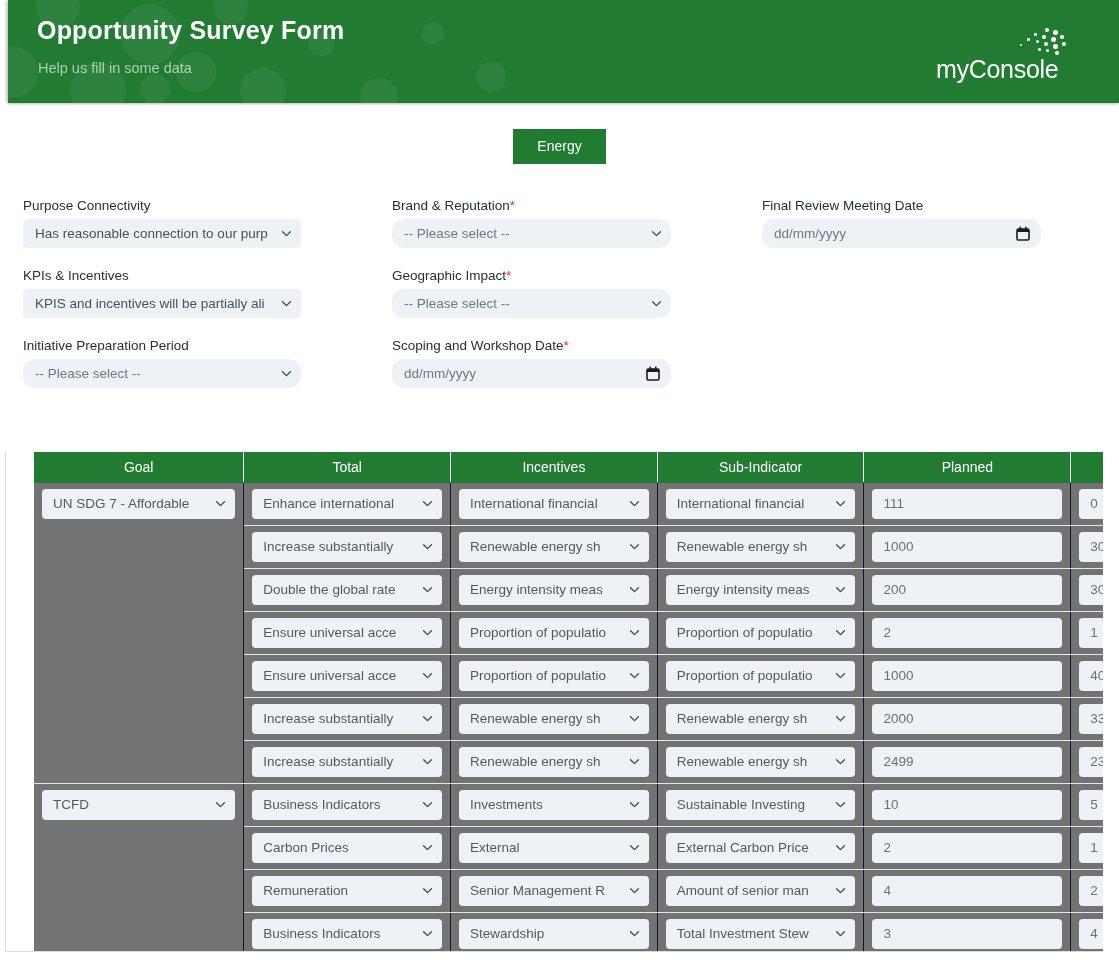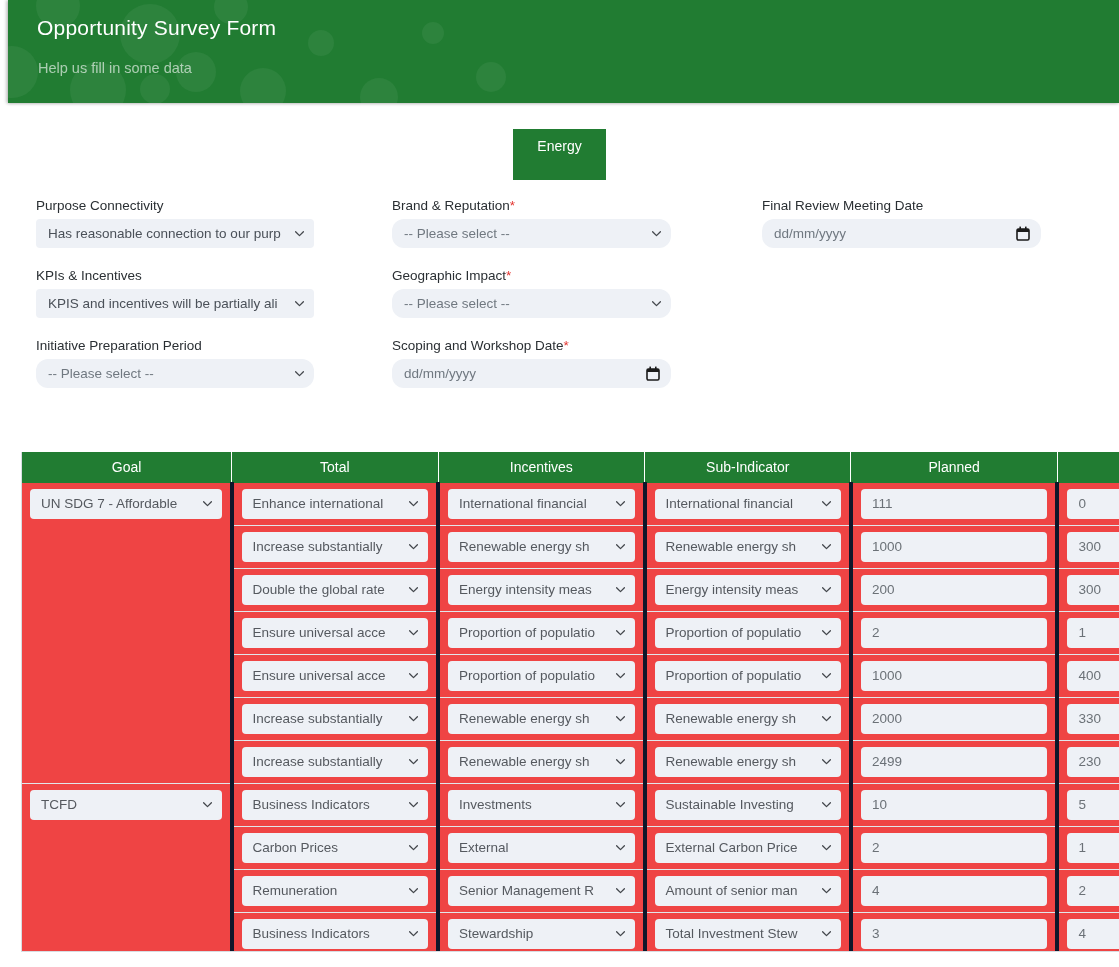--- a/index.html
+++ b/index.html
@@ -25,22 +25,22 @@
   .bubbles i {
     position: absolute;
     border-radius: 50%;
     background: rgba(255,255,255,.055);
     display: block;
   }
   .banner-title {
     position: absolute;
     left: 29px; top: 16px;
     color: #ffffff;
-    font-size: 21px;
-    font-weight: normal;
+    font-size: 25px;
+    font-weight: bold;
     letter-spacing: .2px;
     white-space: nowrap;
   }
   .banner-sub {
     position: absolute;
     left: 30px; top: 60px;
     color: rgba(255,255,255,.62);
     font-size: 14.5px;
     white-space: nowrap;
   }
@@ -69,35 +69,35 @@
     position: absolute;
     left: 0; top: 129px;
     width: 1119px;
     text-align: center;
   }
   .tab-energy {
     display: inline-block;
     background: #217c32;
     color: #ffffff;
     font-size: 14px;
-    padding: 9px 24px 26px 24px;
+    padding: 9px 24px 10px 24px;
     border: none;
     cursor: pointer;
     min-width: 86px;
   }
 
   
   .form {
     position: absolute;
     left: 0; top: 198px;
     width: 1119px;
   }
   .frow { position: relative; height: 70px; }
   .fcell { position: absolute; top: 0; }
-  .fcell.c1 { left: 36px; width: 278px; }
+  .fcell.c1 { left: 23px; width: 278px; }
   .fcell.c2 { left: 392px; width: 279px; }
   .fcell.c3 { left: 762px; width: 279px; }
   .flabel {
     font-size: 13.5px;
     color: #2a2f33;
     margin-bottom: 6px;
     white-space: nowrap;
     display: block;
   }
   .req { color: #e3342f; }
@@ -134,49 +134,50 @@
     right: 11px; top: 50%;
     margin-top: -8px;
     width: 14px; height: 16px;
     pointer-events: none;
   }
   .ctl-wrap { position: relative; width: 100%; }
 
   
   .tablewrap {
     position: absolute;
-    left: 21px; top: 452px;
+    left: 5px; top: 452px;
     width: 1098px;
     height: 500px;
     overflow: hidden;
     border-left: 1px solid #d8dde2;
     border-bottom: 1px solid #d8dde2;
+    padding-left: 28px;
   }
   table.grid {
     border-collapse: collapse;
     table-layout: fixed;
     width: 1244px;
   }
   table.grid th {
     background: #217c32;
     color: #ffffff;
     font-size: 14px;
     font-weight: normal;
     height: 30px;
     text-align: center;
     border-right: 1px solid #ffffff;
     border-bottom: 1px solid #217c32;
     padding: 0;
   }
   table.grid td {
-    border-right: 4px solid #0f172a;
+    border-right: 1px solid #0f172a;
     border-bottom: 1px solid #e2e6ea;
     padding: 6px 8px;
     vertical-align: top;
-    background: #ef4444;
+    background: #737373;
     height: 42px;
   }
   td.goalcell { vertical-align: top; padding-top: 6px; }
   .cellctl {
     position: relative;
     width: 100%;
     height: 30px;
     background: #eef1f6;
     border: none;
     border-radius: 4px;
@@ -213,20 +214,40 @@
     <i style="left:232px; top:68px; width:46px; height:46px;"></i>
     <i style="left:300px; top:30px; width:26px; height:26px;"></i>
     <i style="left:352px; top:78px; width:38px; height:38px;"></i>
     <i style="left:414px; top:22px; width:22px; height:22px;"></i>
     <i style="left:468px; top:62px; width:30px; height:30px;"></i>
   </div>
 
   <div class="banner-title">Opportunity Survey Form</div>
   <div class="banner-sub">Help us fill in some data</div>
 
+  <div class="logo">
+    <div class="logo-dots">
+      <span style="left:46px; top:2px;  width:4.5px; height:4.5px;"></span>
+      <span style="left:38px; top:0px;  width:3.5px; height:3.5px;"></span>
+      <span style="left:53px; top:7px;  width:4px;   height:4px;"></span>
+      <span style="left:44px; top:9px;  width:4.5px; height:4.5px;"></span>
+      <span style="left:35px; top:7px;  width:3.5px; height:3.5px;"></span>
+      <span style="left:27px; top:5px;  width:2.5px; height:2.5px;"></span>
+      <span style="left:55px; top:14px; width:3.5px; height:3.5px;"></span>
+      <span style="left:46px; top:16px; width:4.5px; height:4.5px;"></span>
+      <span style="left:37px; top:14px; width:4px;   height:4px;"></span>
+      <span style="left:29px; top:12px; width:3px;   height:3px;"></span>
+      <span style="left:20px; top:10px; width:2.5px; height:2.5px;"></span>
+      <span style="left:48px; top:23px; width:3.5px; height:3.5px;"></span>
+      <span style="left:39px; top:21px; width:3px;   height:3px;"></span>
+      <span style="left:31px; top:20px; width:2.5px; height:2.5px;"></span>
+      <span style="left:13px; top:16px; width:2px;   height:2px;"></span>
+    </div>
+    <div class="logo-text">myConsole</div>
+  </div>
 </div>
 
 <div class="tabrow">
   <button class="tab-energy">Energy</button>
 </div>
 
 <div class="form">
 
   <div class="frow">
     <div class="fcell c1">

